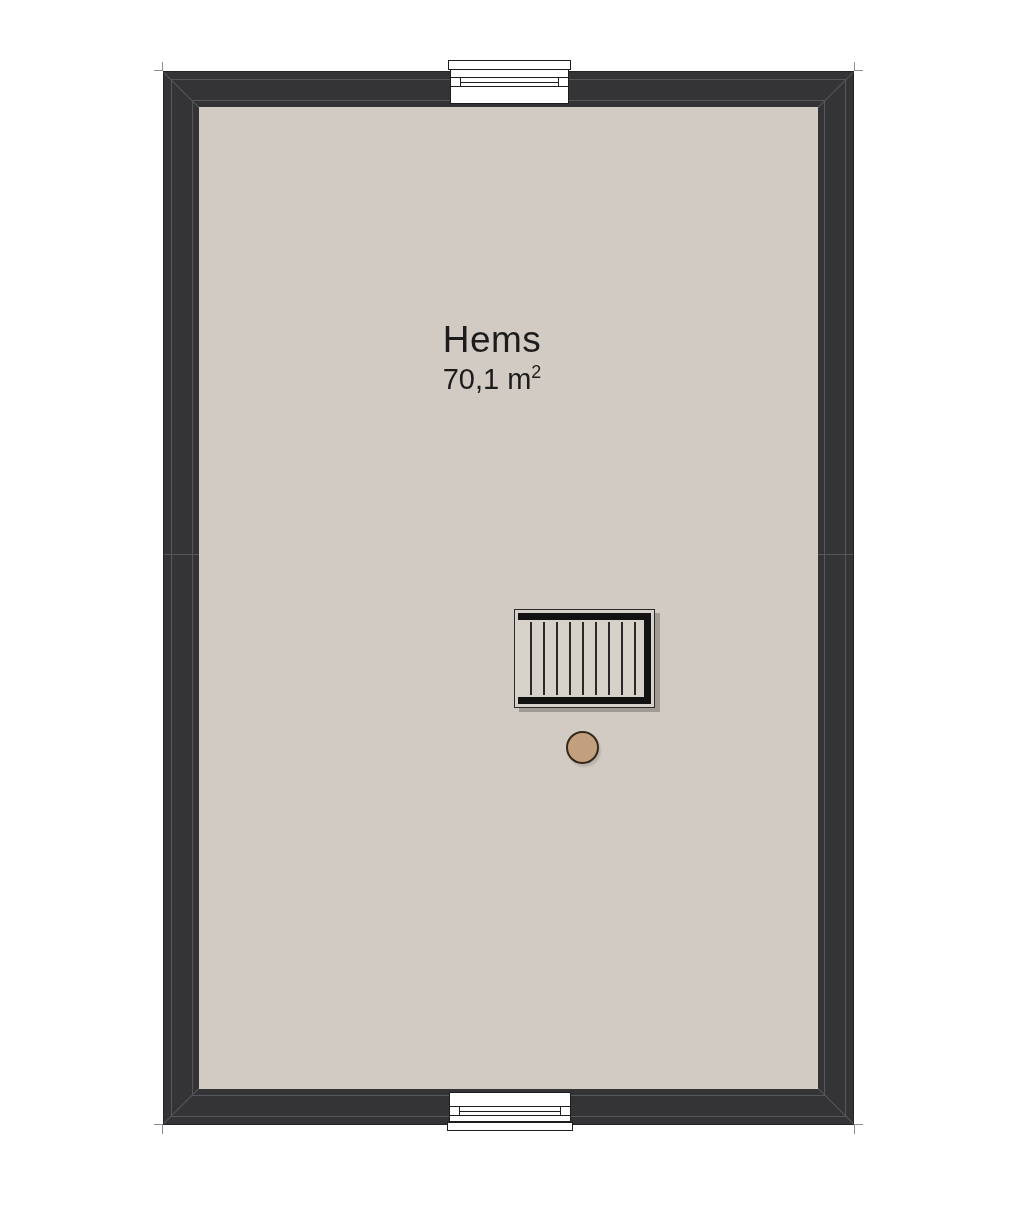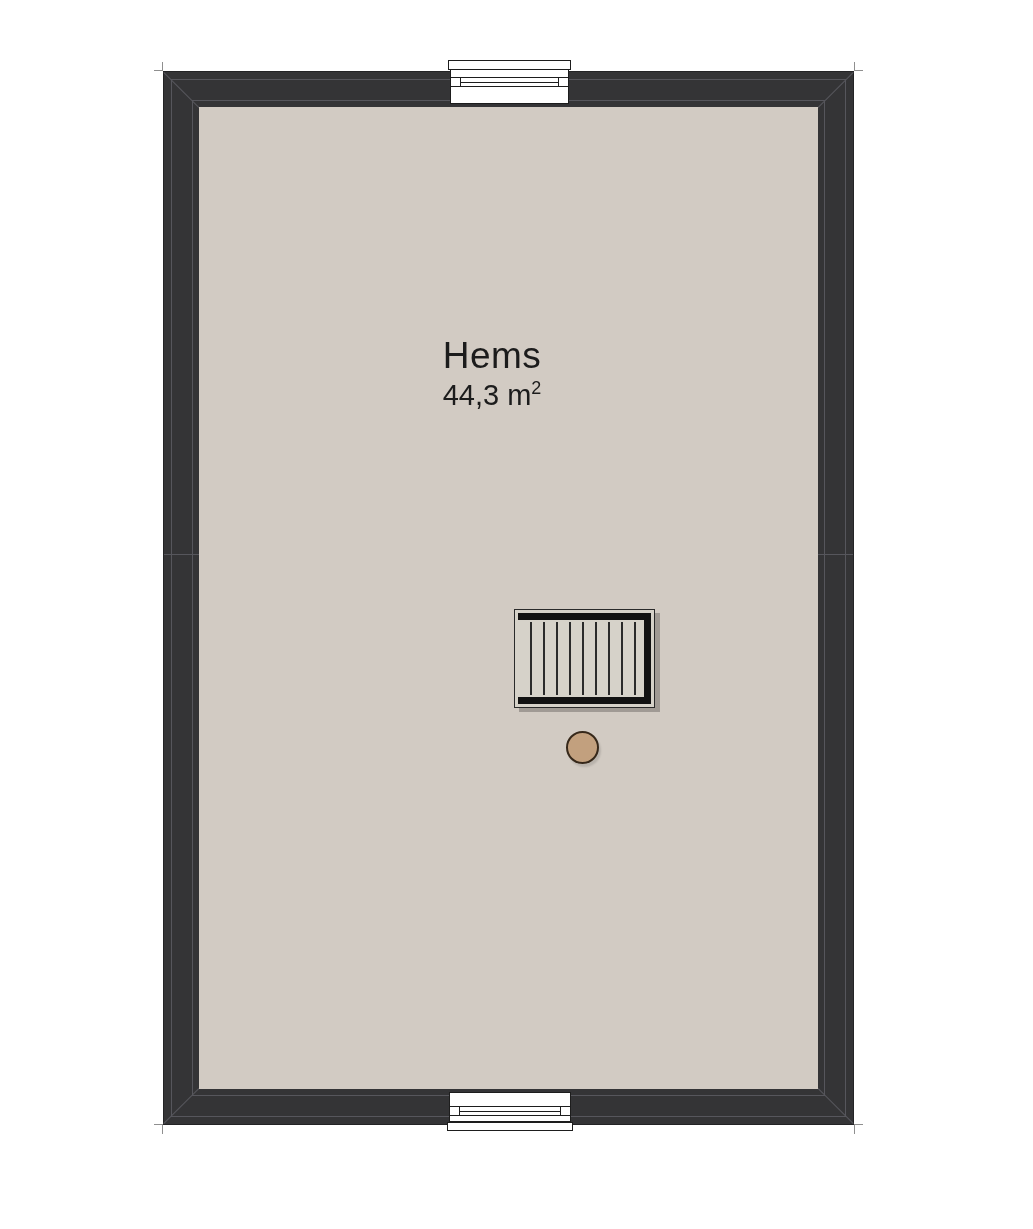--- a/index.html
+++ b/index.html
@@ -57,21 +57,21 @@
           background:repeating-linear-gradient(90deg,transparent 0,transparent 11.5px,
                      var(--stair_tread) 11.5px,var(--stair_tread) 13px);}
 
   
   .column{position:absolute;left:566px;top:731px;width:33px;height:33px;border-radius:50%;
           background:var(--column_fill);border:2.5px solid var(--column_stroke);
           box-shadow:2px 3px 2px rgba(0,0,0,0.12);}
 
   
   .room-label{position:absolute;left:342px;top:319px;width:300px;text-align:center;color:var(--text);}
-  .room-name{font-size:37px;line-height:42px;letter-spacing:0.5px;margin-top:16px;}
+  .room-name{font-size:37px;line-height:42px;letter-spacing:0.5px;}
   .room-area{font-size:29px;line-height:37px;}
   .room-area sup{font-size:0.62em;vertical-align:super;line-height:0;}
 </style>
 </head>
 <body>
 
 <div class="canvas">
 
   <div class="plan">
     <div class="wall-line-outer"></div>
@@ -117,16 +117,16 @@
     <div class="treads"></div>
     <div class="bar-top"></div>
     <div class="bar-bottom"></div>
     <div class="bar-right"></div>
   </div>
 
   <div class="column"></div>
 
   <div class="room-label">
     <div class="room-name">Hems</div>
-    <div class="room-area"><span>44,3</span><span style="margin-left:0.28em;">m</span><sup>2</sup></div>
+    <div class="room-area"><span>70,1</span><span style="margin-left:0.28em;">m</span><sup>2</sup></div>
   </div>
 
 </div>
 
 </body></html>

